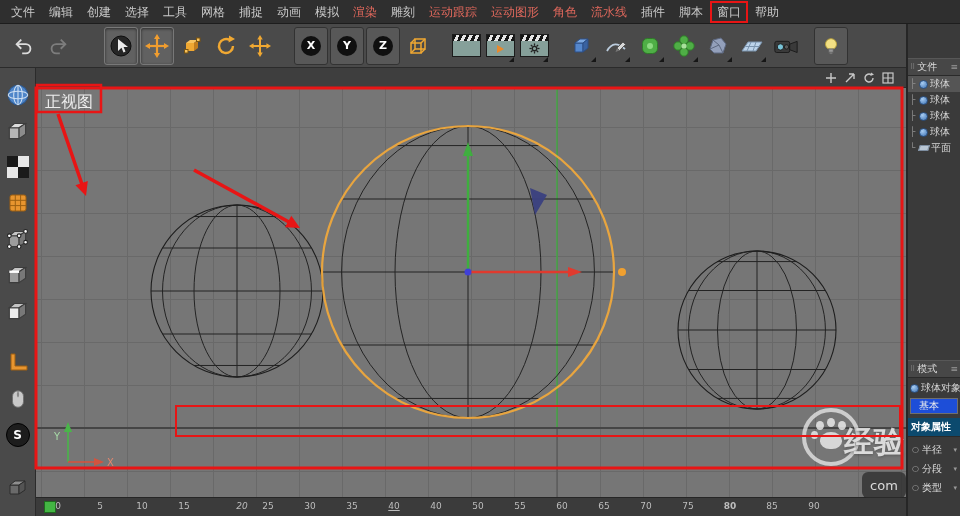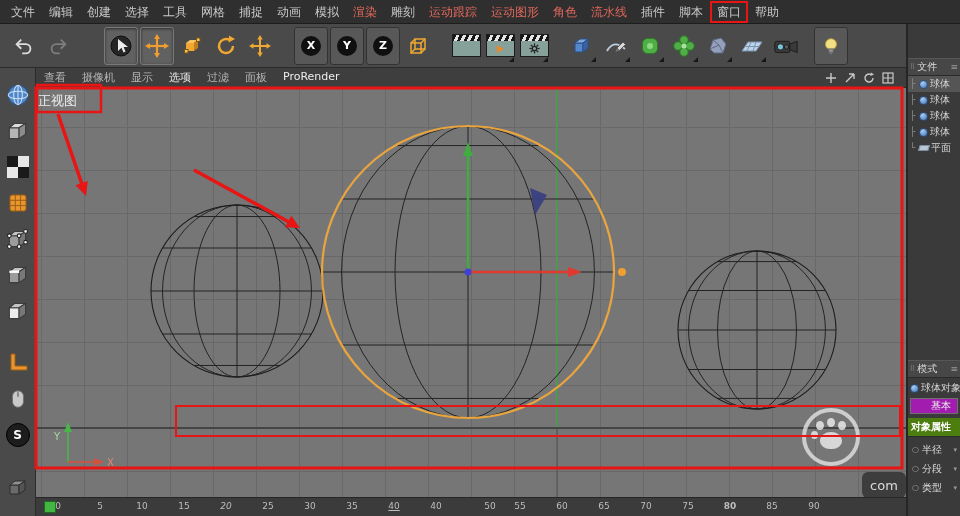--- a/index.html
+++ b/index.html
@@ -43,21 +43,21 @@
   .vp-item{padding:0 8px;white-space:nowrap;}
   .vp-item.bright{color:#ececec;}
   #vpnav{margin-left:auto;display:flex;gap:7px;padding-right:12px;align-items:center;}
   
   #viewport{position:absolute;left:36px;top:88px;width:870px;height:409px;
             background-color:#767676;
             background-image:linear-gradient(#696969 1px,transparent 1px),
                              linear-gradient(90deg,#696969 1px,transparent 1px);
             background-size:43px 43px,43px 43px;
             background-position:0 39px,5px 0;}
-  #vp-label{position:absolute;left:2px;top:4px;color:#ececec;font-size:13px;z-index:5;}
+  #vp-label{position:absolute;left:9px;top:4px;color:#ececec;font-size:16px;z-index:5;}
   
   #timeline{position:absolute;left:36px;top:497px;width:870px;height:19px;background:#3b3b3b;
             border-top:1px solid #262626;}
   .tick{position:absolute;top:3px;font-size:9px;color:#bdbdbd;transform:translateX(-50%);}
   #playhead{position:absolute;left:8px;top:3px;width:12px;height:12px;background:#43b543;
             border:1px solid #1f6b1f;box-sizing:border-box;}
   
   #rightpanel{position:absolute;left:906px;top:24px;width:54px;bottom:0;background:#3a3a3a;
               border-left:2px solid #262626;box-sizing:border-box;font-size:10px;color:#d5d5d5;}
   .rp-header{position:absolute;left:0;width:100%;height:18px;background:#474747;border-top:1px solid #575757;
@@ -65,24 +65,24 @@
              box-sizing:border-box;white-space:nowrap;overflow:hidden;color:#ddd;}
   .grip{color:#8c8c8c;font-size:7px;margin-right:2px;}
   .rp-menu{margin-left:auto;color:#9a9a9a;font-size:9px;}
   .tree-row{height:16px;display:flex;align-items:center;white-space:nowrap;overflow:hidden;padding-left:2px;}
   .tree-row.selected{background:rgba(255,255,255,.14);}
   .conn{color:#909090;font-size:9px;width:9px;flex:none;font-family:"DejaVu Sans Mono",monospace;}
   .obj-ico{flex:none;margin-right:2px;}
   .obj-ico.sphere{width:9px;height:9px;border-radius:50%;background:radial-gradient(circle at 35% 30%,#a9cdf2,#3c72b4);border:1px solid #2a4f80;box-sizing:border-box;}
   .obj-ico.plane{width:10px;height:6px;background:#b9c6d4;border:1px solid #7d8da0;box-sizing:border-box;transform:skewX(-18deg);}
   #om-tree{position:absolute;left:0;top:52px;width:100%;}
-  #basic-tab{position:absolute;top:374px;left:2px;right:2px;height:16px;background:#a21caf;
-             border:1px solid #6f6f6f;color:#eee;display:flex;align-items:center;padding-left:20px;
+  #basic-tab{position:absolute;top:374px;left:2px;right:2px;height:16px;background:#1d4ed8;
+             border:1px solid #6f6f6f;color:#eee;display:flex;align-items:center;padding-left:8px;
              box-sizing:border-box;overflow:hidden;white-space:nowrap;}
-  #props-header{position:absolute;top:394px;left:0;width:100%;height:19px;background:#4d7c0f;color:#fff;
+  #props-header{position:absolute;top:394px;left:0;width:100%;height:19px;background:#0c4a6e;color:#fff;
                 font-weight:bold;display:flex;align-items:center;padding-left:3px;box-sizing:border-box;
                 overflow:hidden;white-space:nowrap;border-bottom:1px solid #2a2a2a;}
   #attr-rows{position:absolute;top:416px;left:0;width:100%;}
   .attr-row{height:19px;display:flex;align-items:center;gap:3px;padding:0 3px 0 4px;color:#ddd;
             white-space:nowrap;overflow:hidden;}
   .kdot{color:#a5a5a5;font-size:8px;flex:none;}
   .chev{margin-left:auto;color:#999;font-size:7px;flex:none;}
   
   #watermark{position:absolute;left:798px;top:402px;width:130px;height:102px;opacity:.85;
              pointer-events:none;z-index:40;}
@@ -381,29 +381,20 @@
     <div class="lbtn">
       <svg width="24" height="24" viewBox="0 0 24 24">
           <polygon points="4,10 13,10 13,19 4,19" fill="#6a6a6a" stroke="#2c2c2c"></polygon>
           <polygon points="4,10 9,6 19,6 13,10" fill="#8e8e8e" stroke="#2c2c2c"></polygon>
           <polygon points="13,10 19,6 19,15 13,19" fill="#545454" stroke="#2c2c2c"></polygon>
         </svg>
     </div>
   </div>
 
   <div id="vpmenu">
-    <div id="vpmenu-items" style="display:flex">
-        <span class="vp-item">查看</span>
-        <span class="vp-item">摄像机</span>
-        <span class="vp-item">显示</span>
-        <span class="vp-item bright">选项</span>
-        <span class="vp-item">过滤</span>
-        <span class="vp-item">面板</span>
-        <span class="vp-item bright">ProRender</span>
-      </div>
     <div id="vpnav">
       <svg width="12" height="12" viewBox="0 0 12 12">
           <path d="M6 1V11M1 6H11" stroke="#c8c8c8" stroke-width="1.4"></path>
         </svg>
       <svg width="12" height="12" viewBox="0 0 12 12">
           <path d="M2 10L10 2M10 2H5M10 2V7" stroke="#c8c8c8" stroke-width="1.4" fill="none"></path>
         </svg>
       <svg width="12" height="12" viewBox="0 0 12 12">
           <path d="M10 6a4 4 0 1 1-1.8-3.3" stroke="#c8c8c8" stroke-width="1.4" fill="none"></path>
           <polygon points="8,0.5 11,2.5 7.5,4" fill="#c8c8c8"></polygon>
@@ -473,27 +464,27 @@
         </g>
       </svg>
     </div>
 
   <div id="timeline">
     <div id="playhead"></div>
   <span class="tick" style="left: 22px;">0</span>
       <span class="tick" style="left: 64px;">5</span>
       <span class="tick" style="left: 106px;">10</span>
       <span class="tick" style="left: 148px;">15</span>
-      <span class="tick" style="left: 190px; font-style: italic;">20</span>
+      <span class="tick" style="left: 206px; font-style: italic;">20</span>
       <span class="tick" style="left: 232px;">25</span>
       <span class="tick" style="left: 274px;">30</span>
       <span class="tick" style="left: 316px;">35</span>
       <span class="tick" style="left: 358px; text-decoration: underline;">40</span>
       <span class="tick" style="left: 400px;">40</span>
-      <span class="tick" style="left: 442px; margin-left: 12px;">50</span>
+      <span class="tick" style="left: 442px;">50</span>
       <span class="tick" style="left: 484px;">55</span>
       <span class="tick" style="left: 526px;">60</span>
       <span class="tick" style="left: 568px;">65</span>
       <span class="tick" style="left: 610px;">70</span>
       <span class="tick" style="left: 652px;">75</span>
       <span class="tick" style="left: 694px; font-weight: bold;">80</span>
       <span class="tick" style="left: 736px;">85</span>
       <span class="tick" style="left: 778px;">90</span>
     </div>
 
@@ -562,20 +553,21 @@
   </div>
 
   <div id="watermark">
     <div id="wm-circle">
       <span class="toe" style="left:10px;top:9px;width:8px;height:9px"></span>
       <span class="toe" style="left:21px;top:6px;width:8px;height:9px"></span>
       <span class="toe" style="left:32px;top:9px;width:8px;height:9px"></span>
       <span class="toe" style="left:5px;top:19px;width:7px;height:8px"></span>
       <span class="toe" style="left:14px;top:20px;width:22px;height:17px;border-radius:50% 50% 45% 45%"></span>
     </div>
+    <div id="wm-text">经验</div>
     <div id="wm-com">com</div>
   </div>
 
 <svg viewBox="0 0 960 516" width="960" height="516" style="position:absolute;left:0;top:0;pointer-events:none;z-index:60">
       <rect x="36" y="88" width="866" height="380" fill="none" stroke="#e81515" stroke-width="3"></rect>
       <rect x="176" y="406" width="724" height="30" fill="none" stroke="#e81515" stroke-width="2"></rect>
       <rect x="37" y="85" width="64" height="27" fill="none" stroke="#e81515" stroke-width="2.5"></rect>
       <line x1="58" y1="114" x2="83.0917053203764" y2="187.48285129538806" stroke="#e81515" stroke-width="3.5"></line>
       <polygon points="86,196 75.4609472458982,185.32627679550106 87.80983436391924,181.10958363324997" fill="#e81515"></polygon>
       <line x1="194" y1="170" x2="292.1046398227334" y2="223.67989726149563" stroke="#e81515" stroke-width="3.5"></line>

